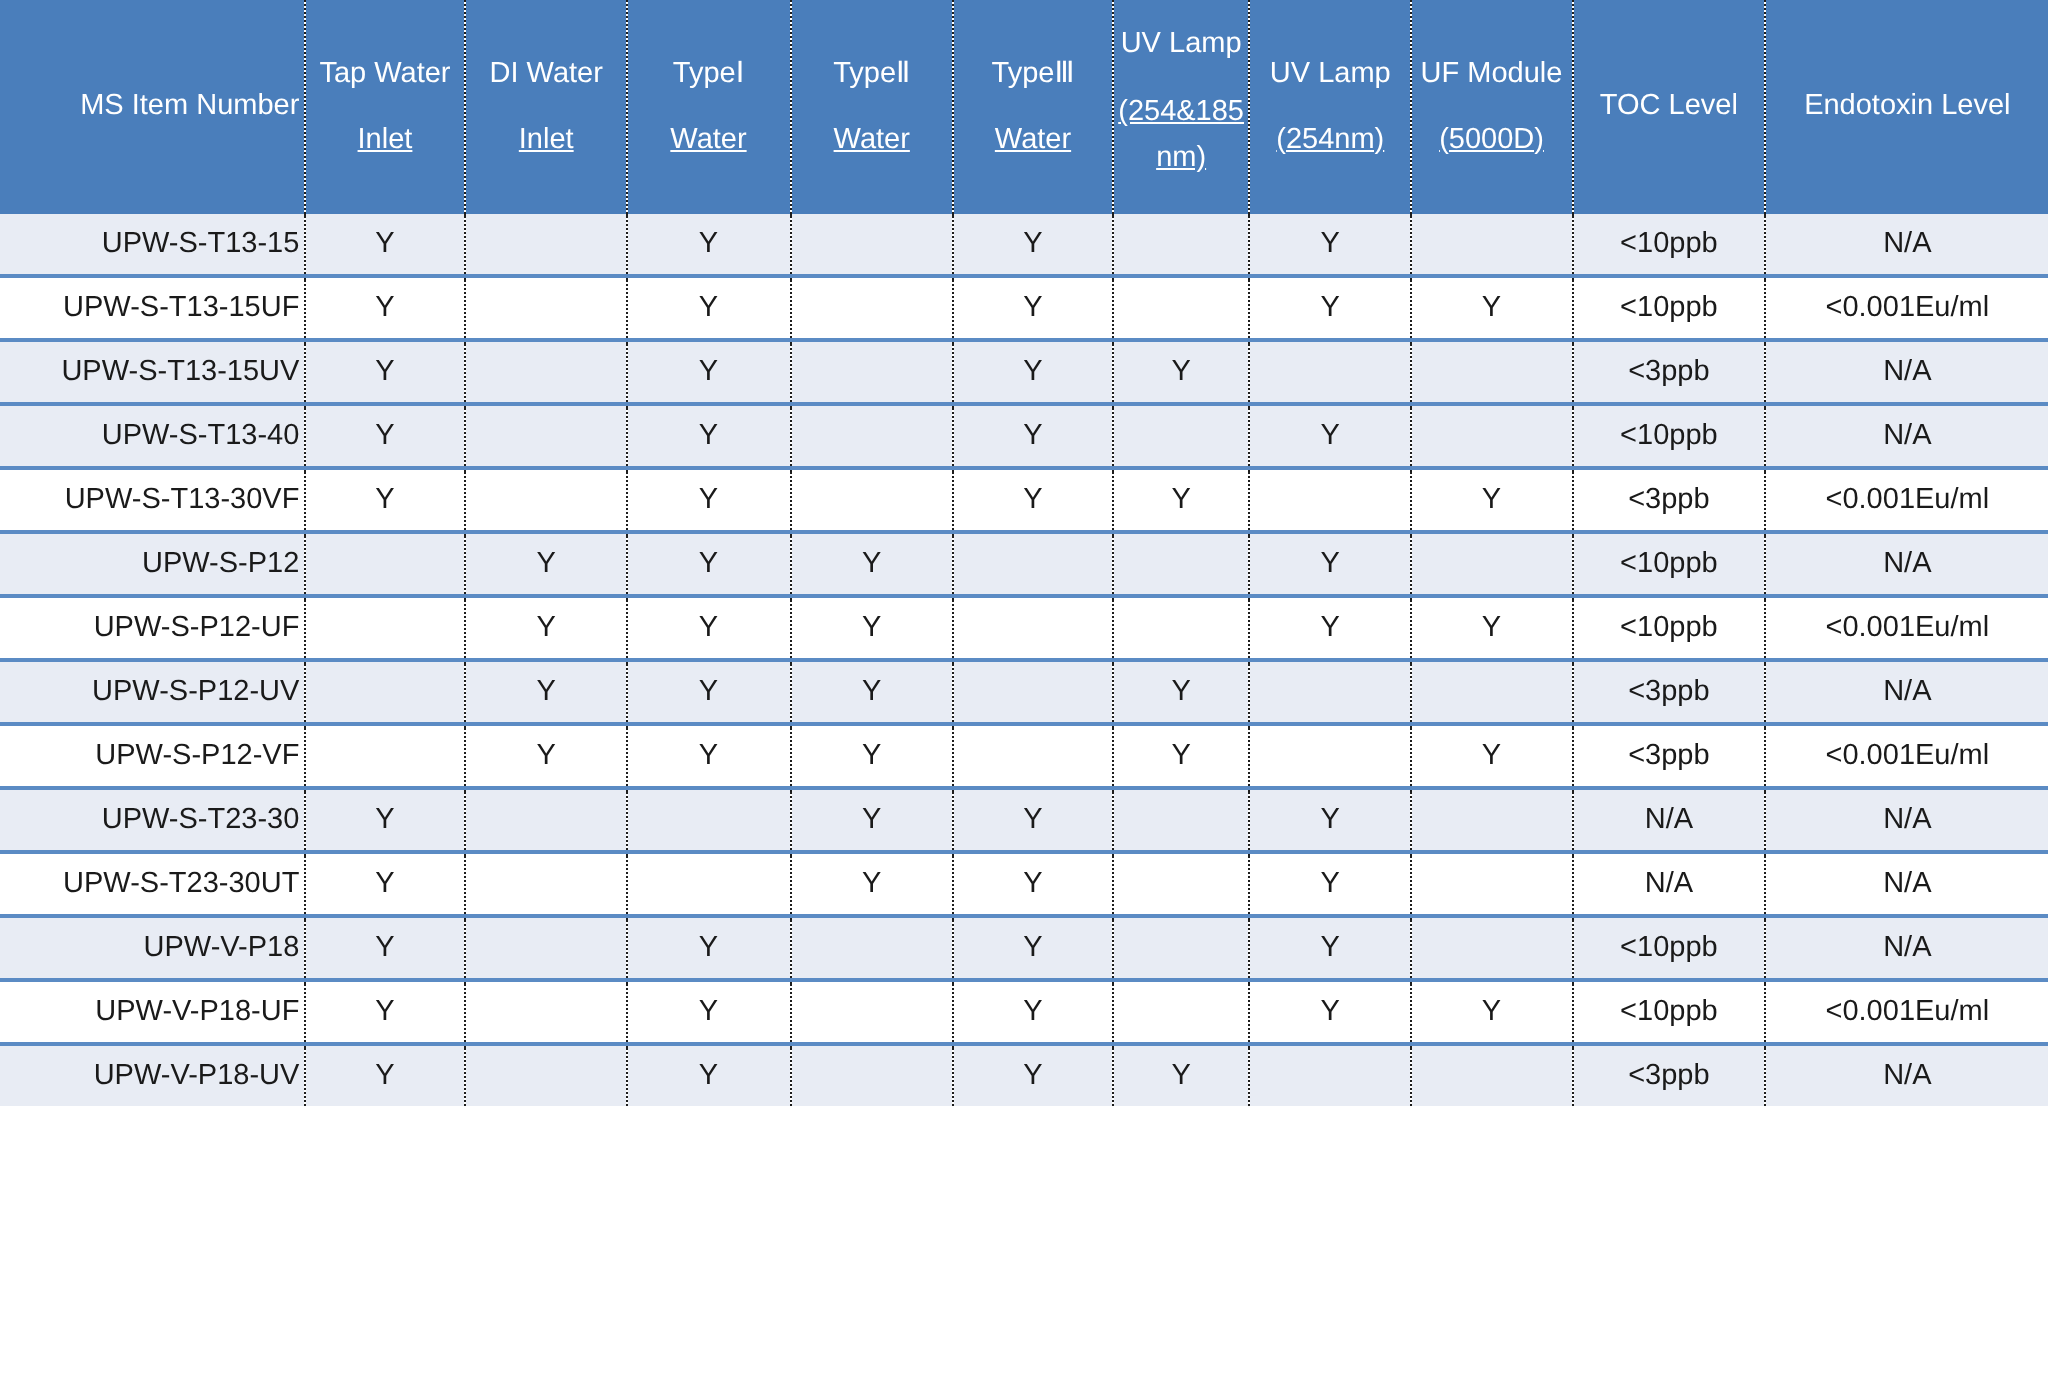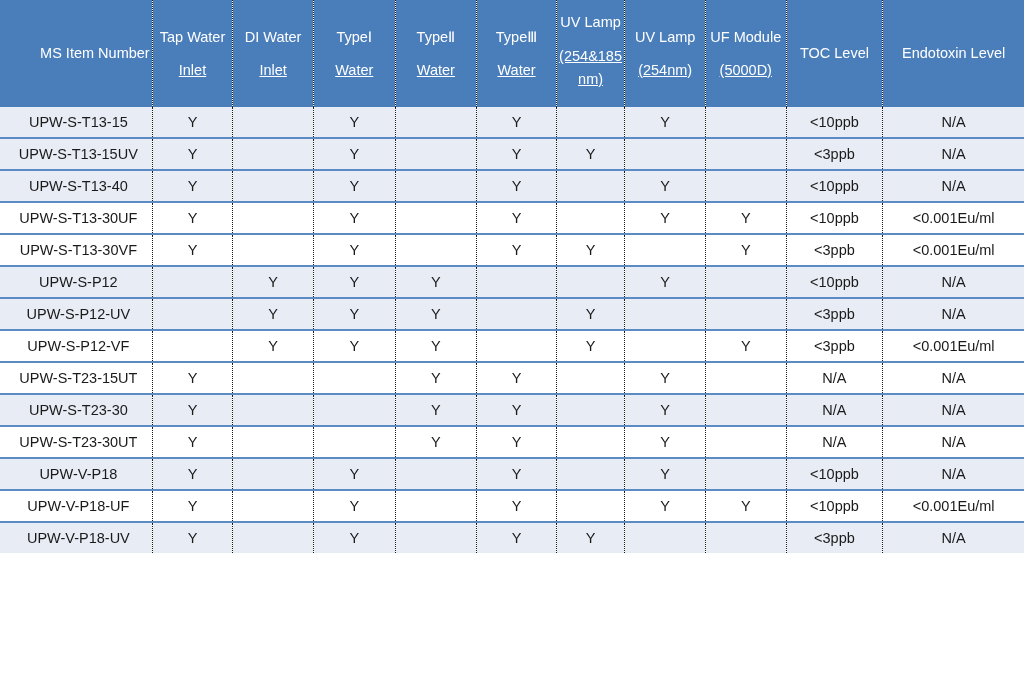--- a/index.html
+++ b/index.html
@@ -63,21 +63,21 @@
     border-right: 1px dotted #1d1d1d;
     border-top: 2px solid #5b8bc4;
     padding: 0 2px;
     white-space: nowrap;
     overflow: hidden;
   }
   #spec-table tbody td:last-child { border-right: none; }
   #spec-table tbody tr.alt td { background: #e8ecf4; }
   #spec-table tbody tr.plain td { background: #ffffff; }
   #spec-table tbody td.item {
-    text-align: center;
+    text-align: right;
     padding-left: 7px;
   }
   #spec-table tbody tr:first-child td { border-top: none; }
 </style>
 </head>
 <body>
 
 <table id="spec-table">
   <colgroup>
       <col style="width: 151px;">
@@ -166,20 +166,33 @@
         <td></td>
         <td>Y</td>
         <td></td>
         <td>Y</td>
         <td></td>
         <td>Y</td>
         <td></td>
         <td>&lt;10ppb</td>
         <td>N/A</td>
       </tr>
+      <tr class="plain">
+        <td class="item">UPW-S-T13-15UF</td>
+        <td>Y</td>
+        <td></td>
+        <td>Y</td>
+        <td></td>
+        <td>Y</td>
+        <td></td>
+        <td>Y</td>
+        <td>Y</td>
+        <td>&lt;10ppb</td>
+        <td>&lt;0.001Eu/ml</td>
+      </tr>
       <tr class="alt">
         <td class="item">UPW-S-T13-15UV</td>
         <td>Y</td>
         <td></td>
         <td>Y</td>
         <td></td>
         <td>Y</td>
         <td>Y</td>
         <td></td>
         <td></td>
@@ -193,33 +206,20 @@
         <td>Y</td>
         <td></td>
         <td>Y</td>
         <td></td>
         <td>Y</td>
         <td></td>
         <td>&lt;10ppb</td>
         <td>N/A</td>
       </tr>
       <tr class="plain">
-        <td class="item">UPW-S-T13-30UF</td>
-        <td>Y</td>
-        <td></td>
-        <td>Y</td>
-        <td></td>
-        <td>Y</td>
-        <td></td>
-        <td>Y</td>
-        <td>Y</td>
-        <td>&lt;10ppb</td>
-        <td>&lt;0.001Eu/ml</td>
-      </tr>
-      <tr class="plain">
         <td class="item">UPW-S-T13-30VF</td>
         <td>Y</td>
         <td></td>
         <td>Y</td>
         <td></td>
         <td>Y</td>
         <td>Y</td>
         <td></td>
         <td>Y</td>
         <td>&lt;3ppb</td>
@@ -231,20 +231,33 @@
         <td>Y</td>
         <td>Y</td>
         <td>Y</td>
         <td></td>
         <td></td>
         <td>Y</td>
         <td></td>
         <td>&lt;10ppb</td>
         <td>N/A</td>
       </tr>
+      <tr class="plain">
+        <td class="item">UPW-S-P12-UF</td>
+        <td></td>
+        <td>Y</td>
+        <td>Y</td>
+        <td>Y</td>
+        <td></td>
+        <td></td>
+        <td>Y</td>
+        <td>Y</td>
+        <td>&lt;10ppb</td>
+        <td>&lt;0.001Eu/ml</td>
+      </tr>
       <tr class="alt">
         <td class="item">UPW-S-P12-UV</td>
         <td></td>
         <td>Y</td>
         <td>Y</td>
         <td>Y</td>
         <td></td>
         <td>Y</td>
         <td></td>
         <td></td>
@@ -256,33 +269,20 @@
         <td></td>
         <td>Y</td>
         <td>Y</td>
         <td>Y</td>
         <td></td>
         <td>Y</td>
         <td></td>
         <td>Y</td>
         <td>&lt;3ppb</td>
         <td>&lt;0.001Eu/ml</td>
-      </tr>
-      <tr class="plain">
-        <td class="item">UPW-S-T23-15UT</td>
-        <td>Y</td>
-        <td></td>
-        <td></td>
-        <td>Y</td>
-        <td>Y</td>
-        <td></td>
-        <td>Y</td>
-        <td></td>
-        <td>N/A</td>
-        <td>N/A</td>
       </tr>
       <tr class="alt">
         <td class="item">UPW-S-T23-30</td>
         <td>Y</td>
         <td></td>
         <td></td>
         <td>Y</td>
         <td>Y</td>
         <td></td>
         <td>Y</td>

